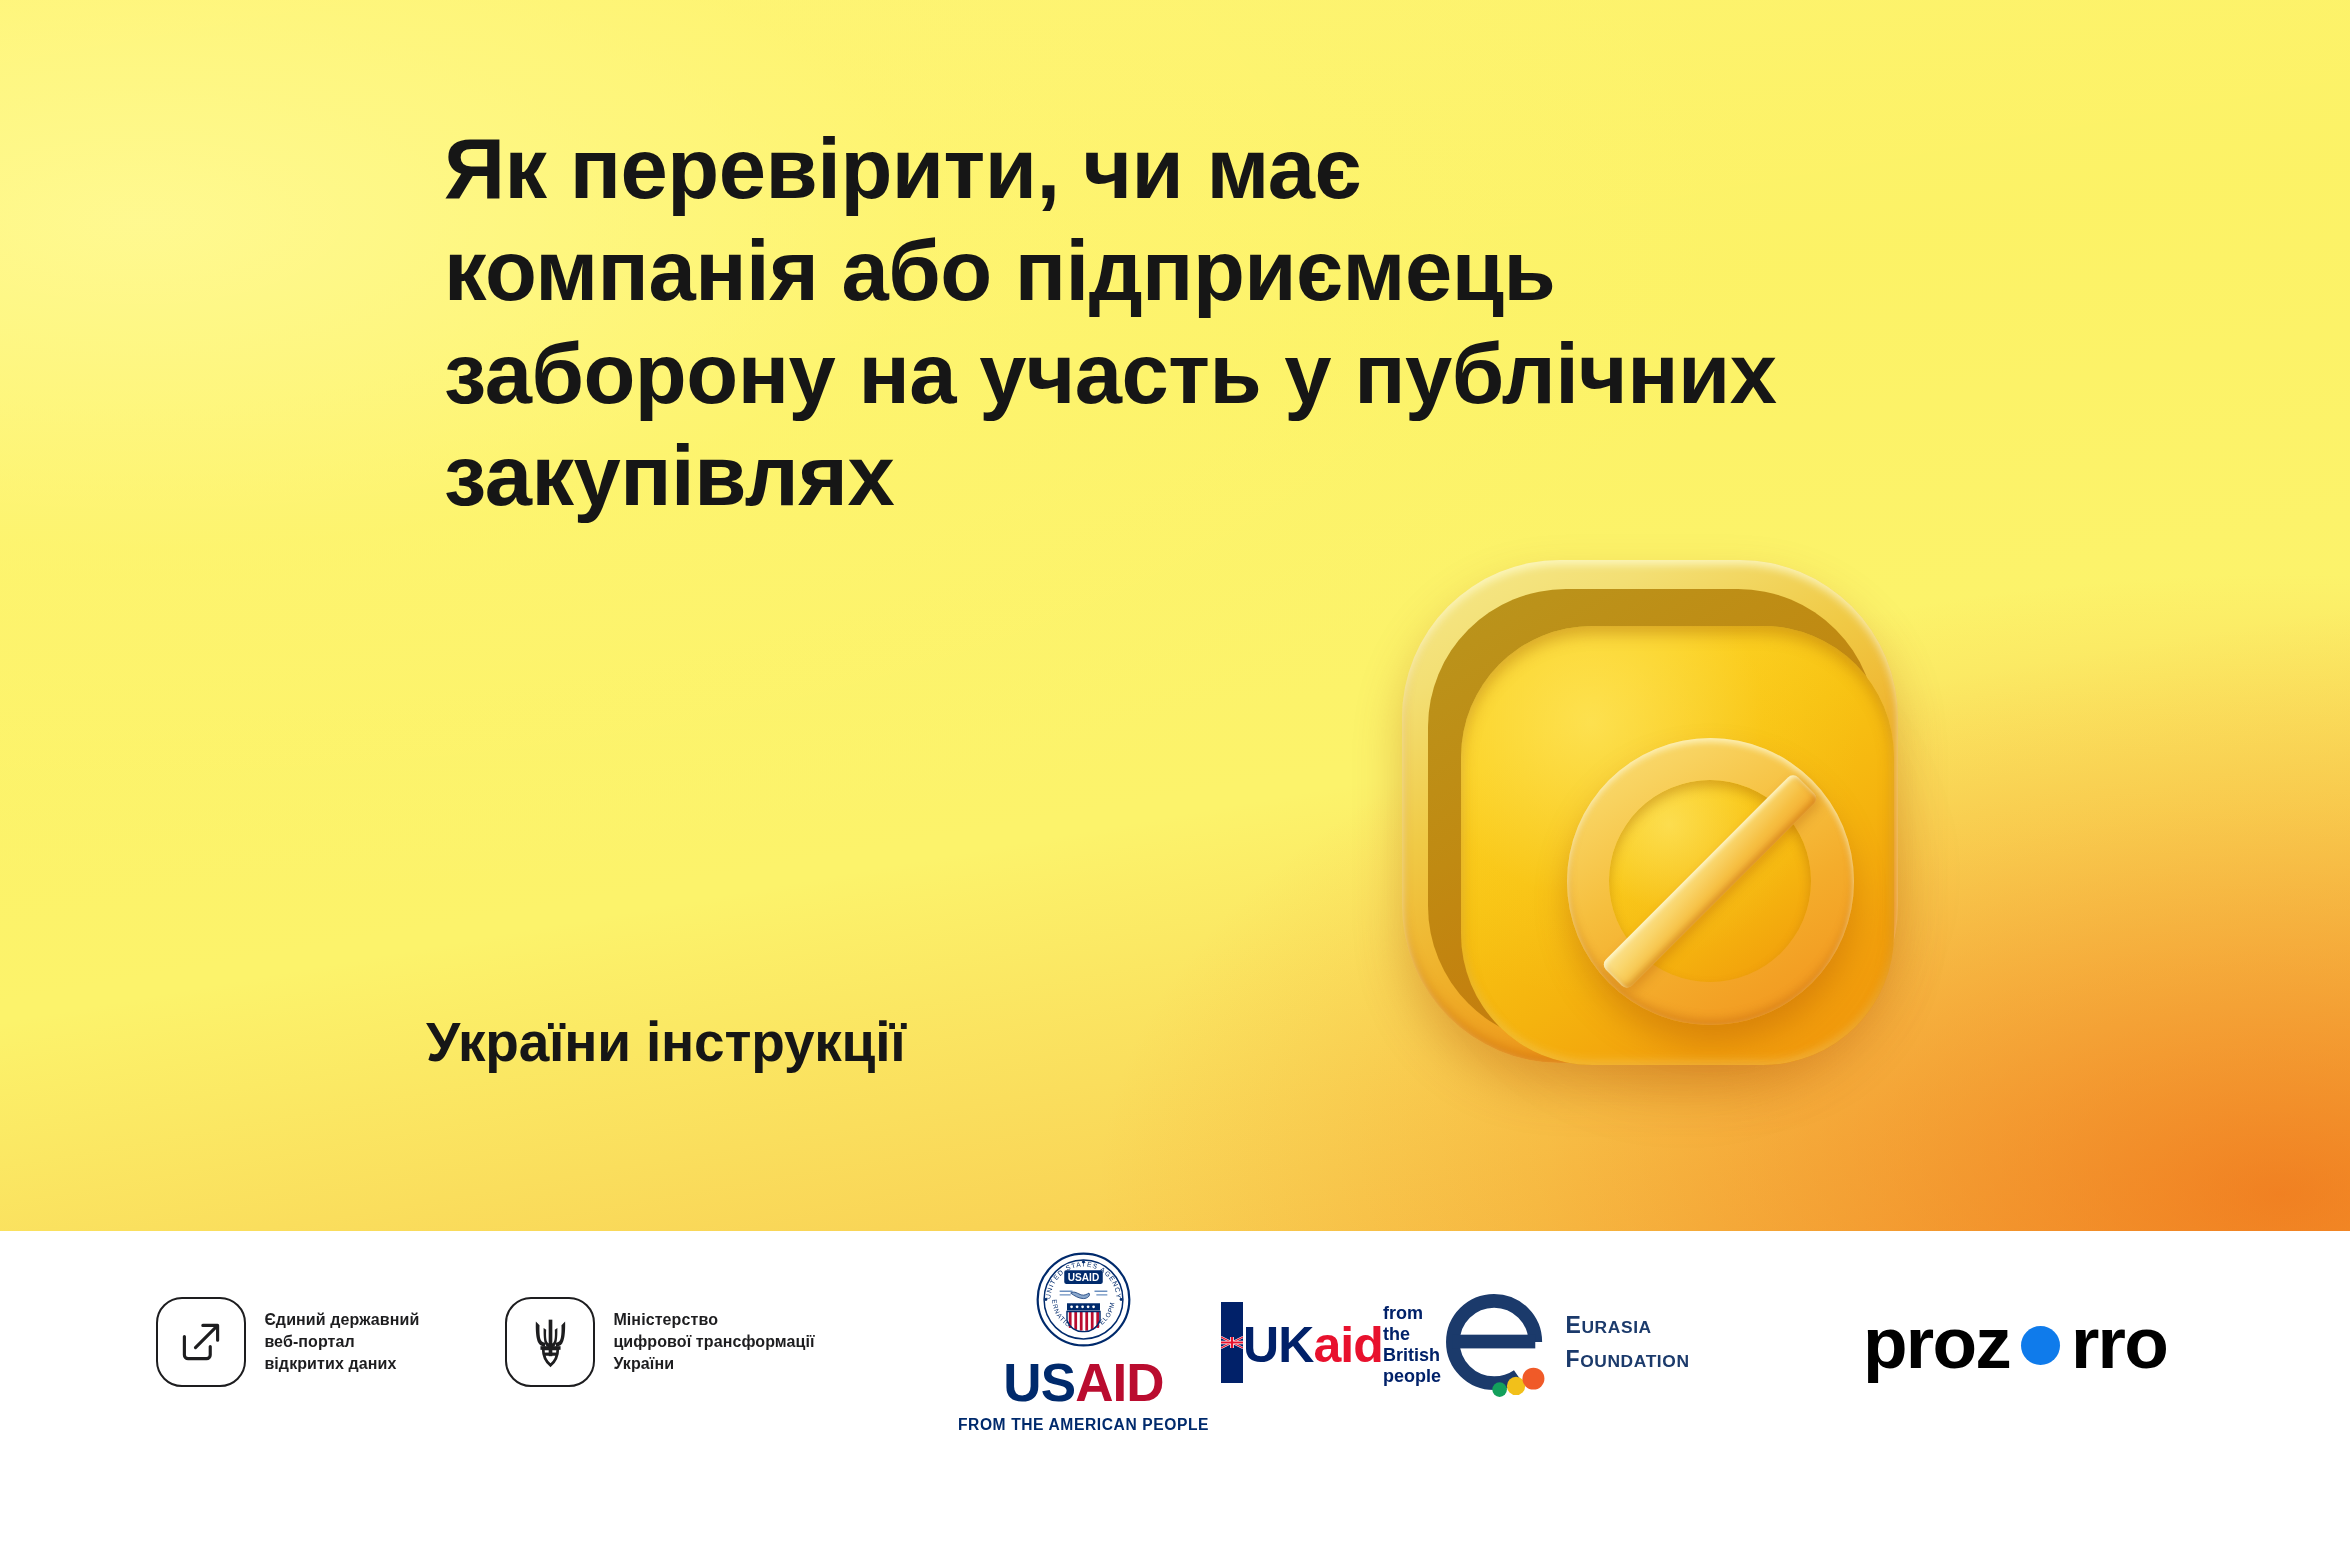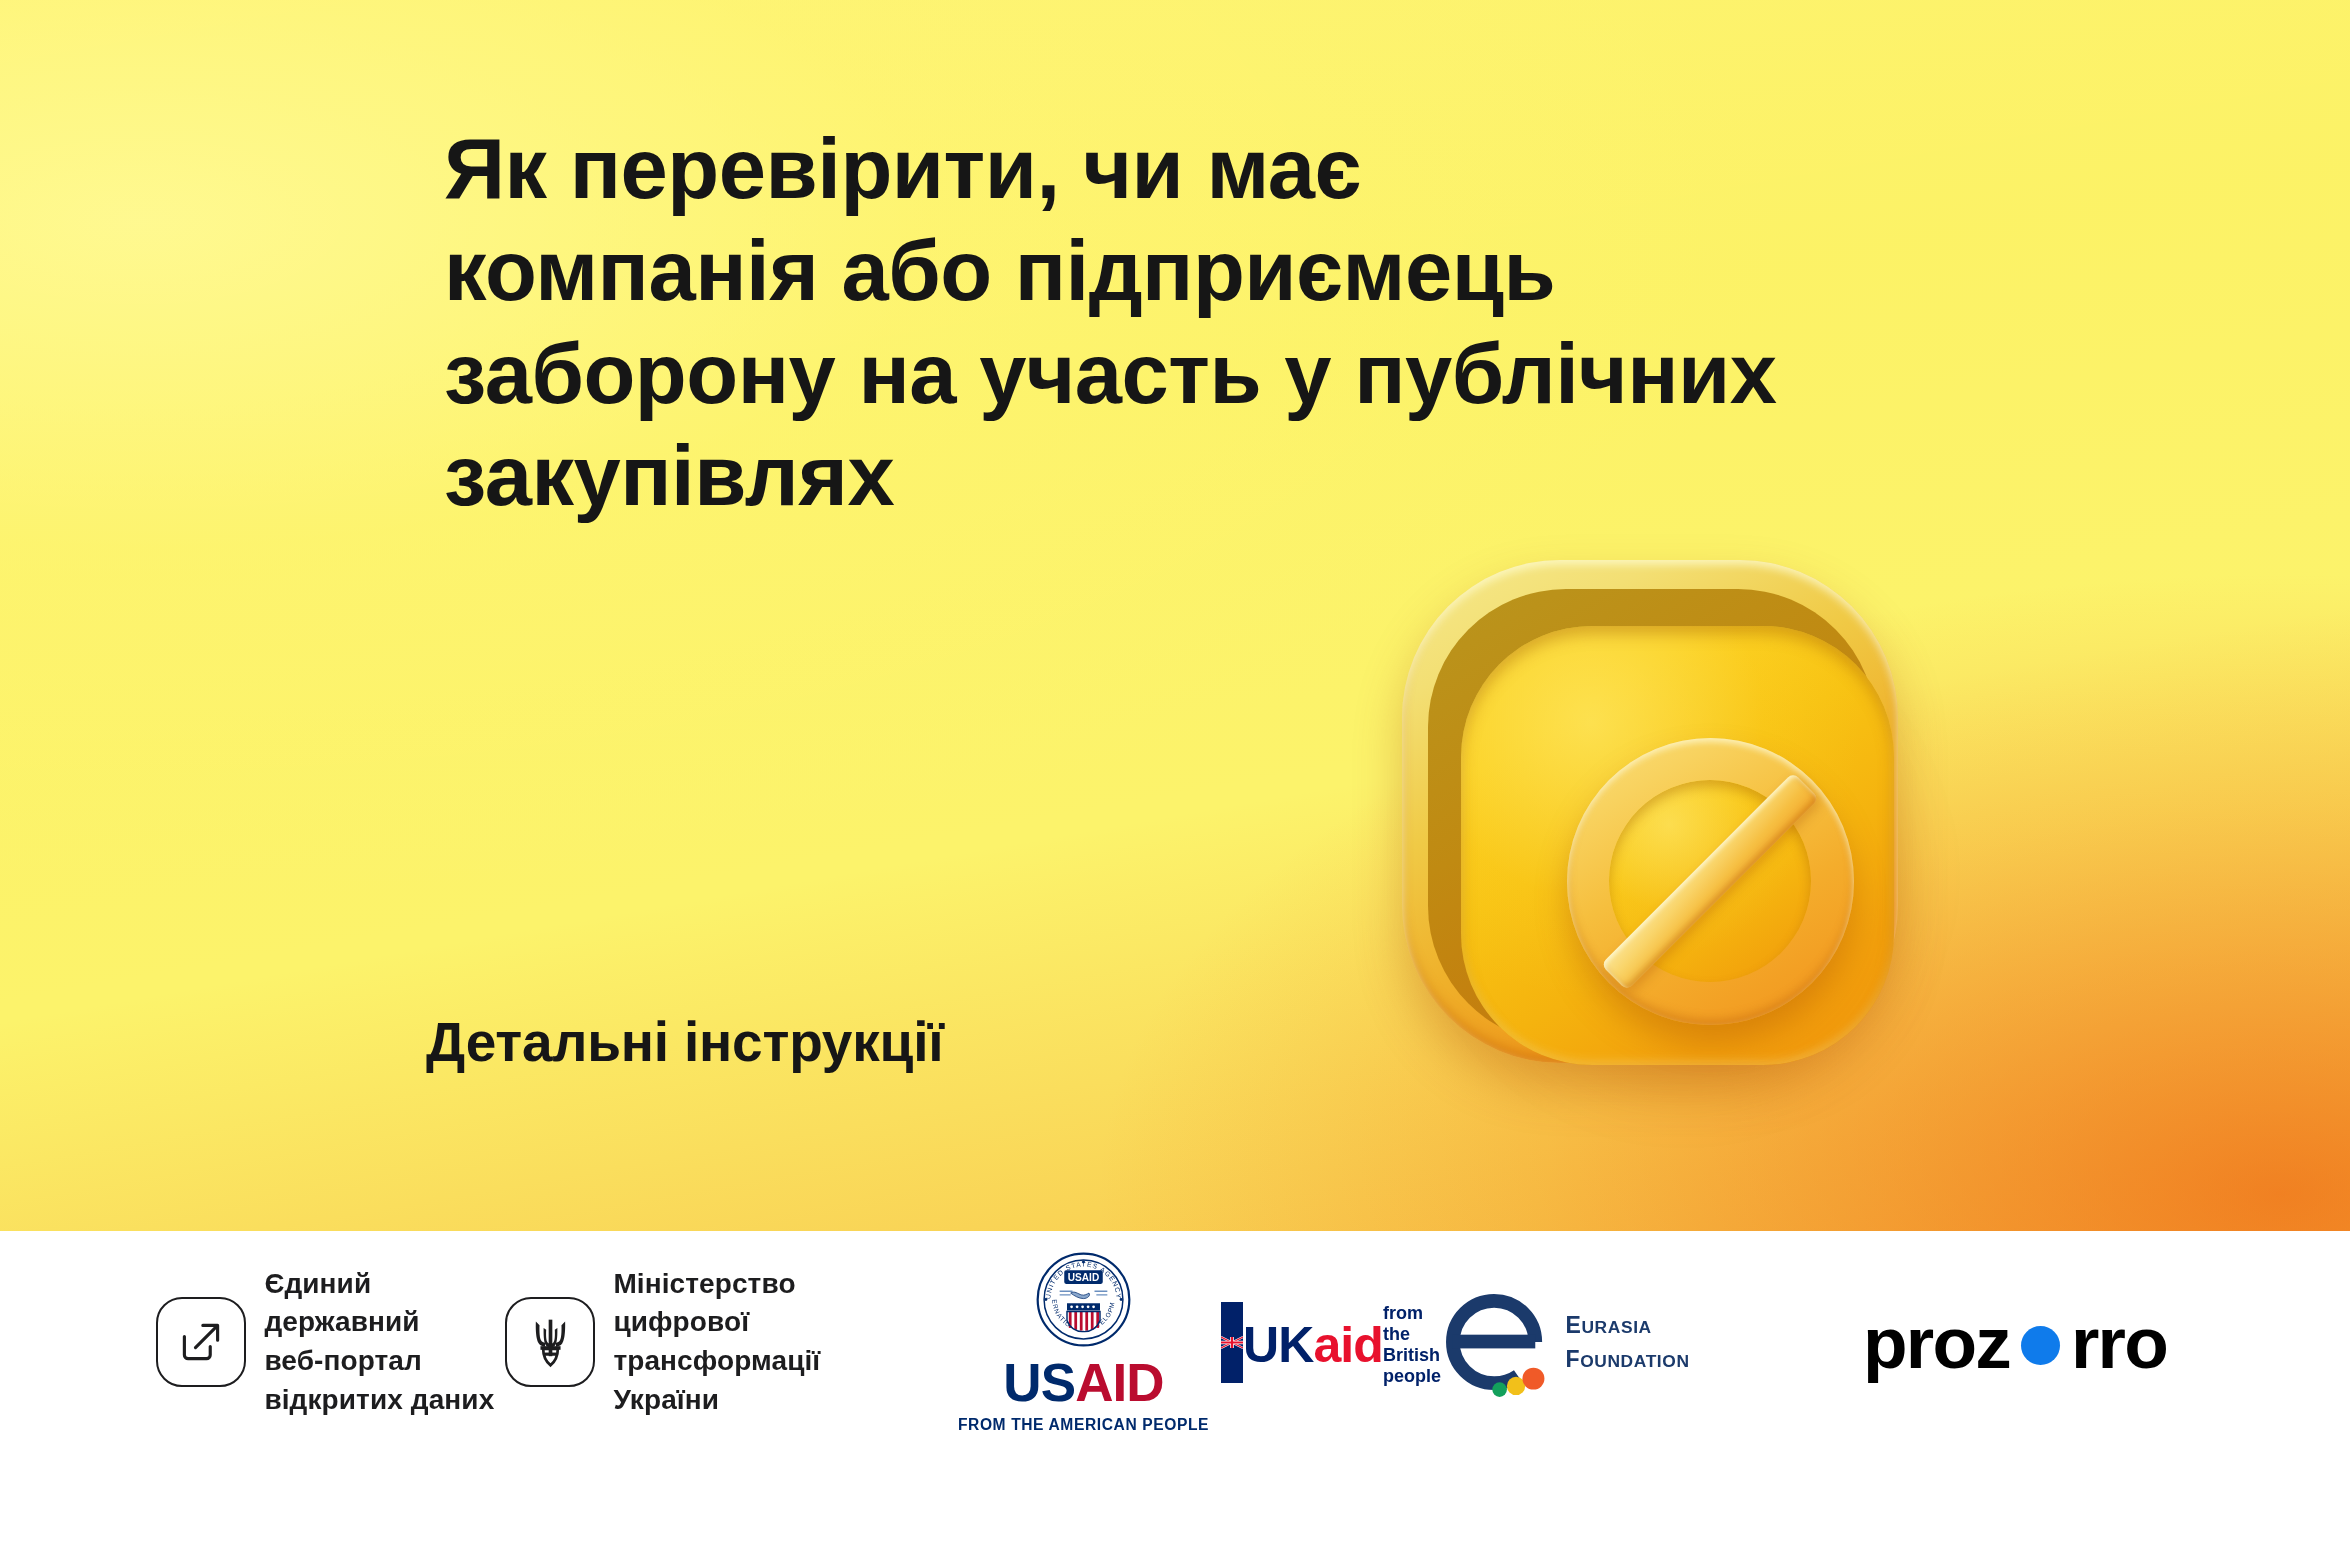--- a/index.html
+++ b/index.html
@@ -243,21 +243,21 @@
   
   .gov-mark {
     width: 86px; height: 86px;
     border: 2.8px solid #1d1d1f;
     border-radius: 26px;
     display: flex; align-items: center; justify-content: center;
     flex: 0 0 auto;
   }
   .gov-text {
     margin-left: 18.4px;
-    font-size: 28px;
+    font-size: 16px;
     line-height: 1.38;
     font-weight: 700;
     color: #1d1d1f;
     white-space: pre-line;
     letter-spacing: 0.1px;
   }
 
   
   .usaid { display: flex; flex-direction: column; align-items: center; }
   .usaid-word {
@@ -322,21 +322,21 @@
     <div class="hero-grad-a"></div>
     <div class="hero-grad-b"></div>
     <div class="hero-grad-c"></div>
     <div class="hero-grad-d"></div>
 
     <div class="headline">Як перевірити, чи має
 компанія або підприємець
 заборону на участь у публічних
 закупівлях</div>
 
-    <div class="cta">Детальні інструкції</div>
+    <div class="cta">України інструкції</div>
 
     <div class="icon3d-wrap">
       <div class="icon3d-shadow"></div>
       <div class="squircle-outer">
         <div class="squircle-groove">
           <div class="squircle-inner">
             <div class="ban-badge">
               <div class="ban-ring"></div>
               <div class="ban-hole"></div>
               <div class="ban-slash"></div>

